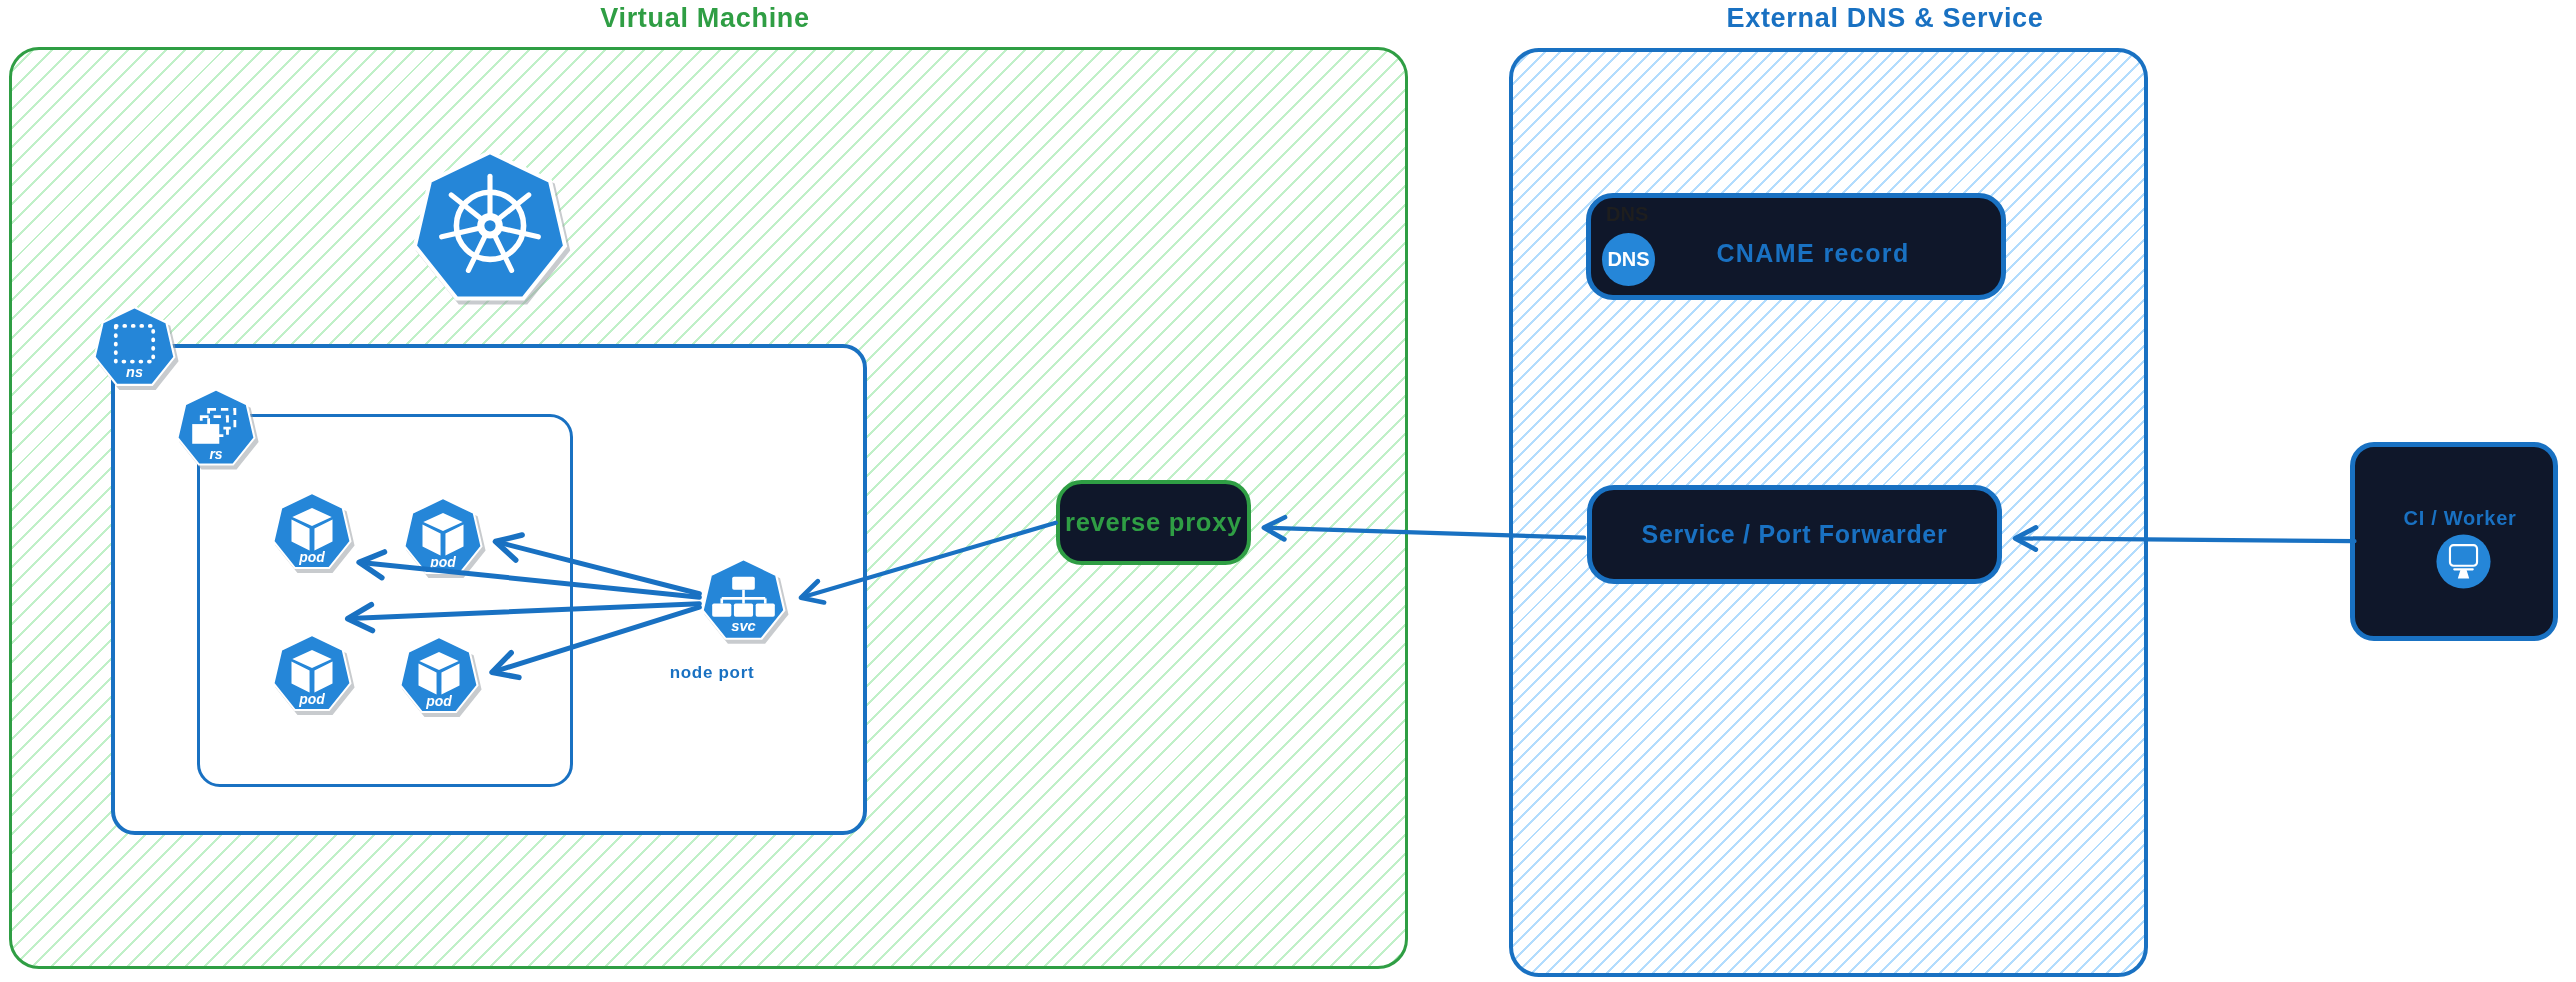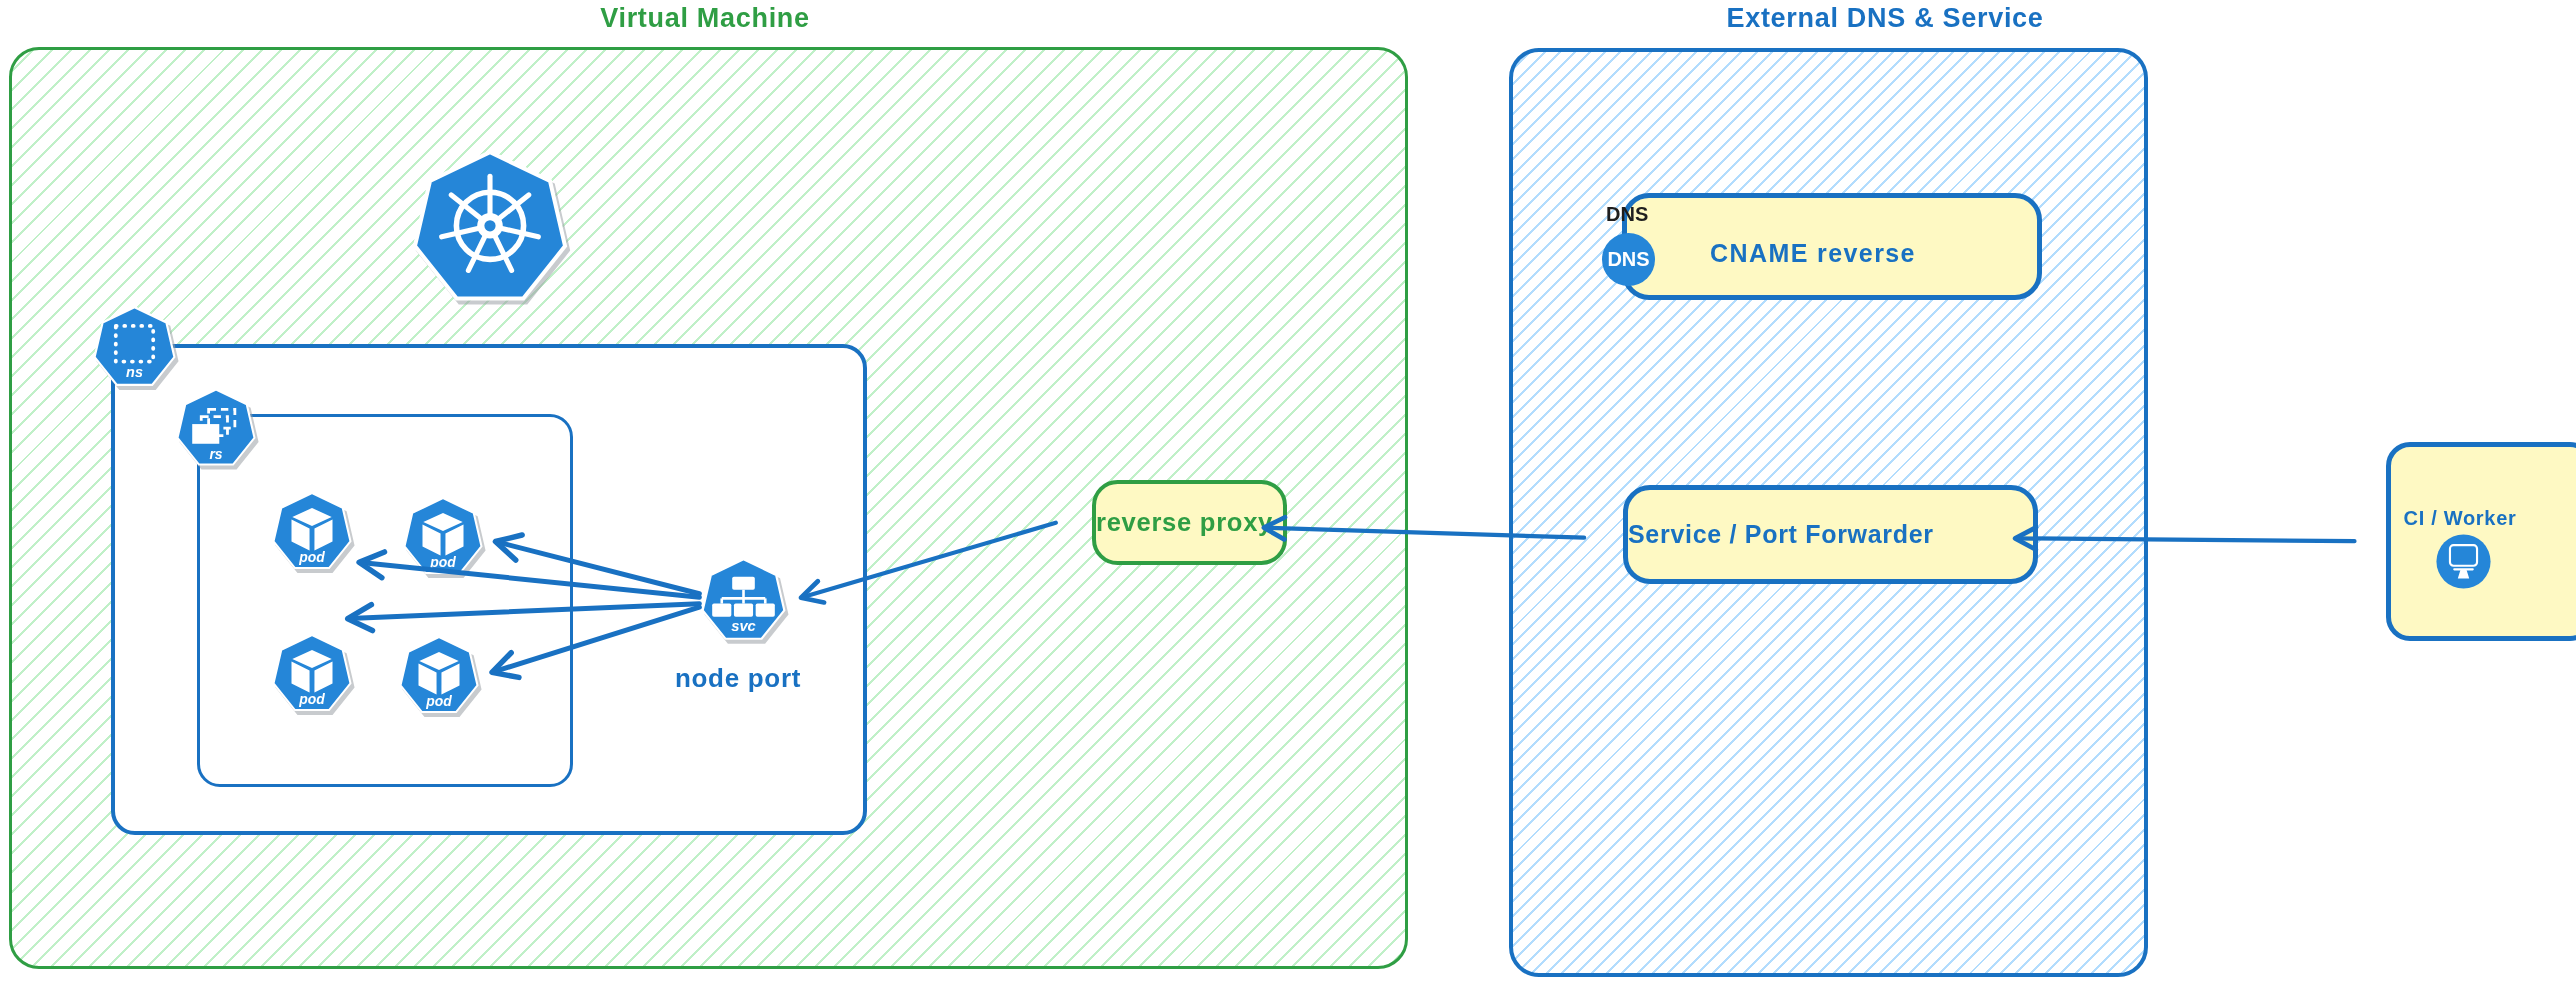--- a/index.html
+++ b/index.html
@@ -21,22 +21,22 @@
   .blue-region{
     border:4.3px solid #1971c2;
     background:
       repeating-linear-gradient(135deg, rgba(116,192,252,0.55) 0 2.1px, rgba(0,0,0,0) 2.1px 10.7px);
   }
   
   .white-box{position:absolute;background:#ffffff;box-sizing:border-box;}
   .node-box{border:4.3px solid #1971c2;border-radius:24px;}
   .deploy-box{border:3.6px solid #1971c2;border-radius:23px;}
   
-  .card{position:absolute;background:#fef9c3;box-sizing:border-box;
-        display:flex;align-items:center;margin-left:36px;}
+  .card{position:absolute;background:#0f172a;box-sizing:border-box;
+        display:flex;align-items:center;justify-content:center;}
   .green-card{border:4.3px solid #2f9e44;border-radius:25.6px;color:#2f9e44;
               font-size:25.6px;font-weight:bold;letter-spacing:0.7px;}
   .blue-card{border:5px solid #1971c2;border-radius:27px;color:#1971c2;
              font-size:25px;font-weight:bold;letter-spacing:0.7px;}
   
   .title{position:absolute;transform:translateX(-50%);font-size:27px;
          font-weight:bold;letter-spacing:0.7px;white-space:nowrap;}
   .green-text{color:#2f9e44;}
   .blue-text{color:#1971c2;}
   .black-text{color:#1e1e1e;}
@@ -129,35 +129,35 @@
       <line x1="50" y1="47" x2="50" y2="53"></line>
       <line x1="75" y1="47" x2="75" y2="53"></line>
     </g>
     <rect x="37" y="22" width="26" height="15" rx="2" fill="#ffffff"></rect>
     <rect x="14" y="53" width="22" height="15" rx="2" fill="#ffffff"></rect>
     <rect x="39" y="53" width="22" height="15" rx="2" fill="#ffffff"></rect>
     <rect x="64" y="53" width="22" height="15" rx="2" fill="#ffffff"></rect>
     <text x="50" y="84" text-anchor="middle" fill="#ffffff" font-size="17" font-weight="bold" font-style="italic">svc</text>
   </svg>
 
-  <div class="label blue-text" style="left:738px;top:663px;transform:translateX(-50%);font-size:26px;font-weight:bold;letter-spacing:0.7px;">node port</div>
+  <div class="label blue-text" style="left:712px;top:663px;transform:translateX(-50%);font-size:17px;font-weight:bold;letter-spacing:0.7px;">node port</div>
 
   <div class="card green-card" style="left:1056px;top:480px;width:195px;height:85px;">
     <span>reverse proxy</span>
   </div>
 
   <div class="region blue-region" style="left:1509px;top:48px;width:639px;height:929px;"></div>
   <div class="title blue-text" style="left:1885px;top:2.8px;">External DNS &amp; Service</div>
 
   <div class="card blue-card" style="left:1586px;top:193px;width:420px;height:107px;"></div>
   <div class="label black-text" style="left:1606px;top:203px;font-size:20px;font-weight:bold;">DNS</div>
   <div class="badge" style="left:1602px;top:233px;width:53px;height:53px;font-size:20px;">
     <span>DNS</span>
   </div>
-  <div class="label blue-text" style="left:1813px;top:239px;transform:translateX(-50%);font-size:25px;font-weight:bold;letter-spacing:1.4px;">CNAME reverse</div>
+  <div class="label blue-text" style="left:1813px;top:239px;transform:translateX(-50%);font-size:25px;font-weight:bold;letter-spacing:1.4px;">CNAME record</div>
 
   <div class="card blue-card" style="left:1587px;top:485px;width:415px;height:99px;">
     <span>Service / Port Forwarder</span>
   </div>
 
   <div class="card" style="left:2350px;top:442px;width:208px;height:199px;border:5px solid #1971c2;border-radius:24px;"></div>
   <div class="label blue-text" style="left:2460px;top:507px;transform:translateX(-50%);font-size:20px;font-weight:bold;letter-spacing:0.7px;">CI / Worker</div>
   <svg class="abs" style="left:2435px;top:533px;" width="57" height="57" viewBox="0 0 80 80">
     <circle cx="40" cy="40" r="38" fill="#2586d8"></circle>
     <rect x="21" y="17" width="38" height="29" rx="5" fill="none" stroke="#ffffff" stroke-width="3"></rect>

